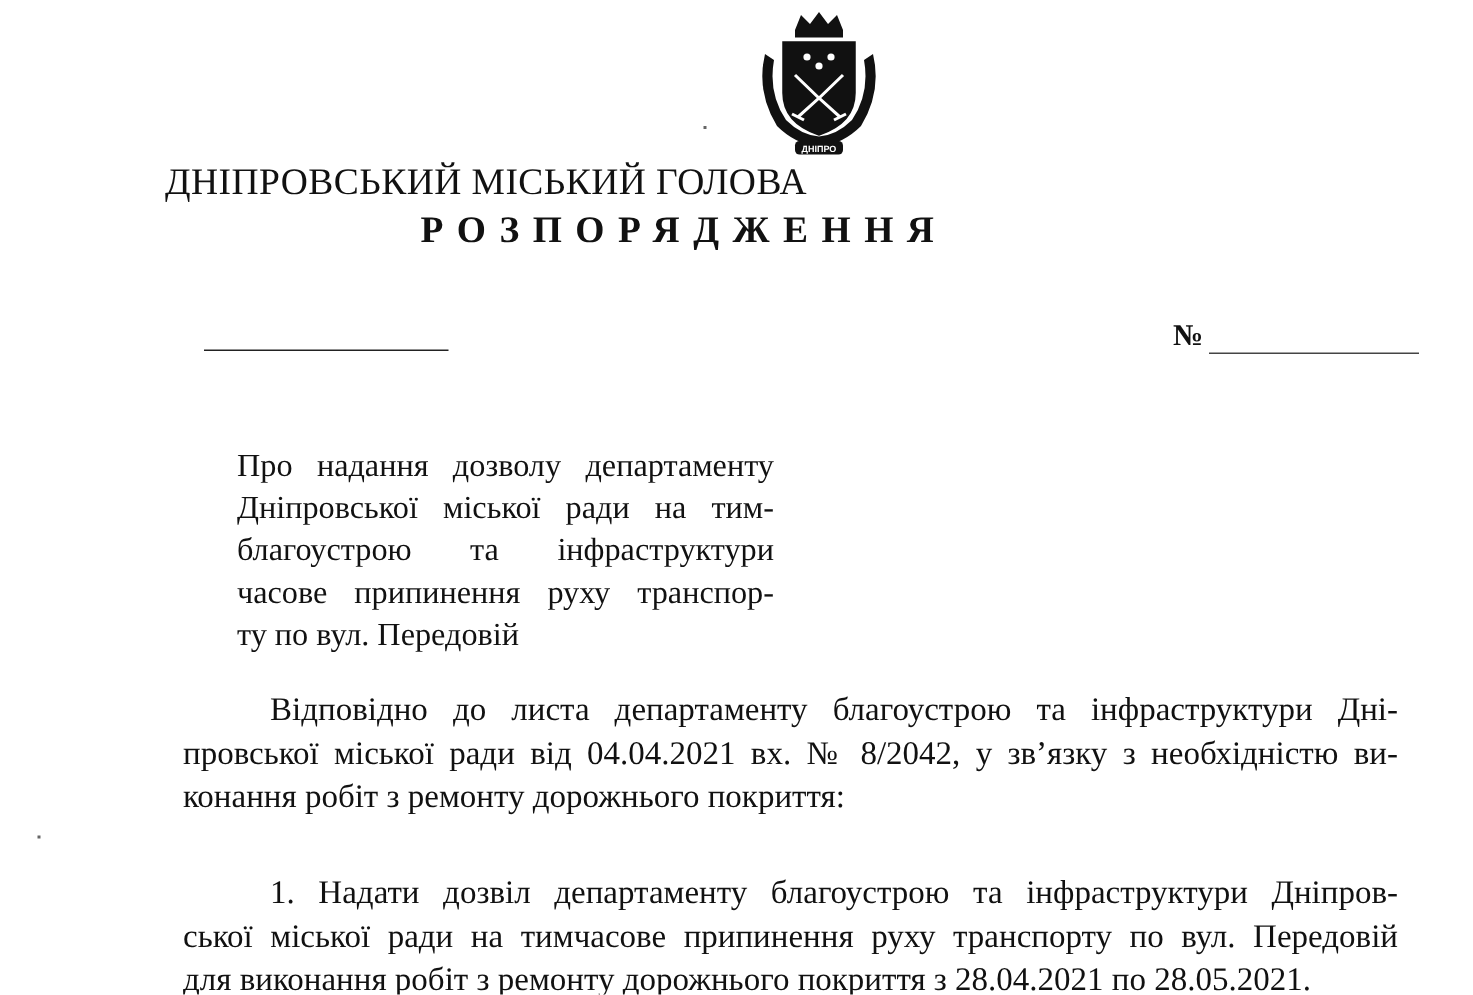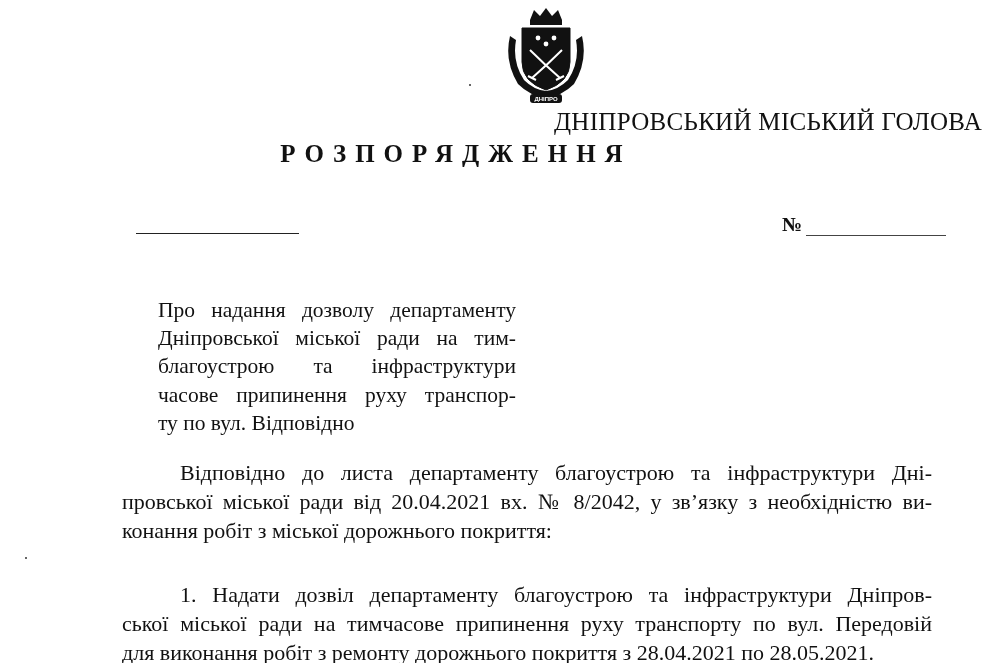--- a/index.html
+++ b/index.html
@@ -5,21 +5,21 @@
     html, body { margin: 0; padding: 0; }
     body {
       width: 982px; height: 663px; overflow: hidden;
       background: #ffffff; color: #111111;
       font-family: "Liberation Serif", serif;
       position: relative;
     }
     .emblem { position: absolute; left: 500px; top: 6px; width: 92px; height: 100px; }
     .header-title {
       position: absolute; left: 0; width: 982px; top: 108px;
-      text-align: right; padding-left: 110px; box-sizing: border-box;
+      text-align: left; padding-left: 110px; box-sizing: border-box;
       font-size: 25px; letter-spacing: 0.3px;
     }
     .header-subtitle {
       position: absolute; left: 0; width: 834px; top: 140px;
       text-align: center; padding-left: 78px; box-sizing: border-box;
       font-size: 25px; font-weight: bold; letter-spacing: 9px;
     }
     .date-line { position: absolute; left: 136px; top: 233px; width: 163px; border-top: 1px solid #222; }
     .number-field { position: absolute; left: 782px; top: 213px; font-size: 20px; font-weight: bold; }
     .number-line { position: absolute; left: 806px; top: 235px; width: 140px; border-top: 1px solid #444; }
@@ -78,26 +78,26 @@
 
 <div class="date-line"></div>
 <div class="number-field">№</div>
 <div class="number-line"></div>
 
 <div class="subject">
   <span class="line">Про надання дозволу департаменту</span>
   <span class="line">Дніпровської міської ради на тим-</span>
   <span class="line">благоустрою та інфраструктури</span>
   <span class="line">часове припинення руху транспор-</span>
-  <span class="line last">ту по вул. Відповідно</span>
+  <span class="line last">ту по вул. Передовій</span>
 </div>
 
 <div class="para p1 cond">
   <span class="line indent">Відповідно до листа департаменту благоустрою та інфраструктури Дні-</span>
-  <span class="line">провської міської ради від 20.04.2021 вх. № 8/2042, у зв’язку з необхідністю ви-</span>
-  <span class="line last">конання робіт з міської дорожнього покриття:</span>
+  <span class="line">провської міської ради від 04.04.2021 вх. № 8/2042, у зв’язку з необхідністю ви-</span>
+  <span class="line last">конання робіт з ремонту дорожнього покриття:</span>
 </div>
 
 <div class="para p2 cond">
   <span class="line indent">1. Надати дозвіл департаменту благоустрою та інфраструктури Дніпров-</span>
   <span class="line">ської міської ради на тимчасове припинення руху транспорту по вул. Передовій</span>
   <span class="line last">для виконання робіт з ремонту дорожнього покриття з 28.04.2021 по 28.05.2021.</span>
 </div>
 
 </body></html>

